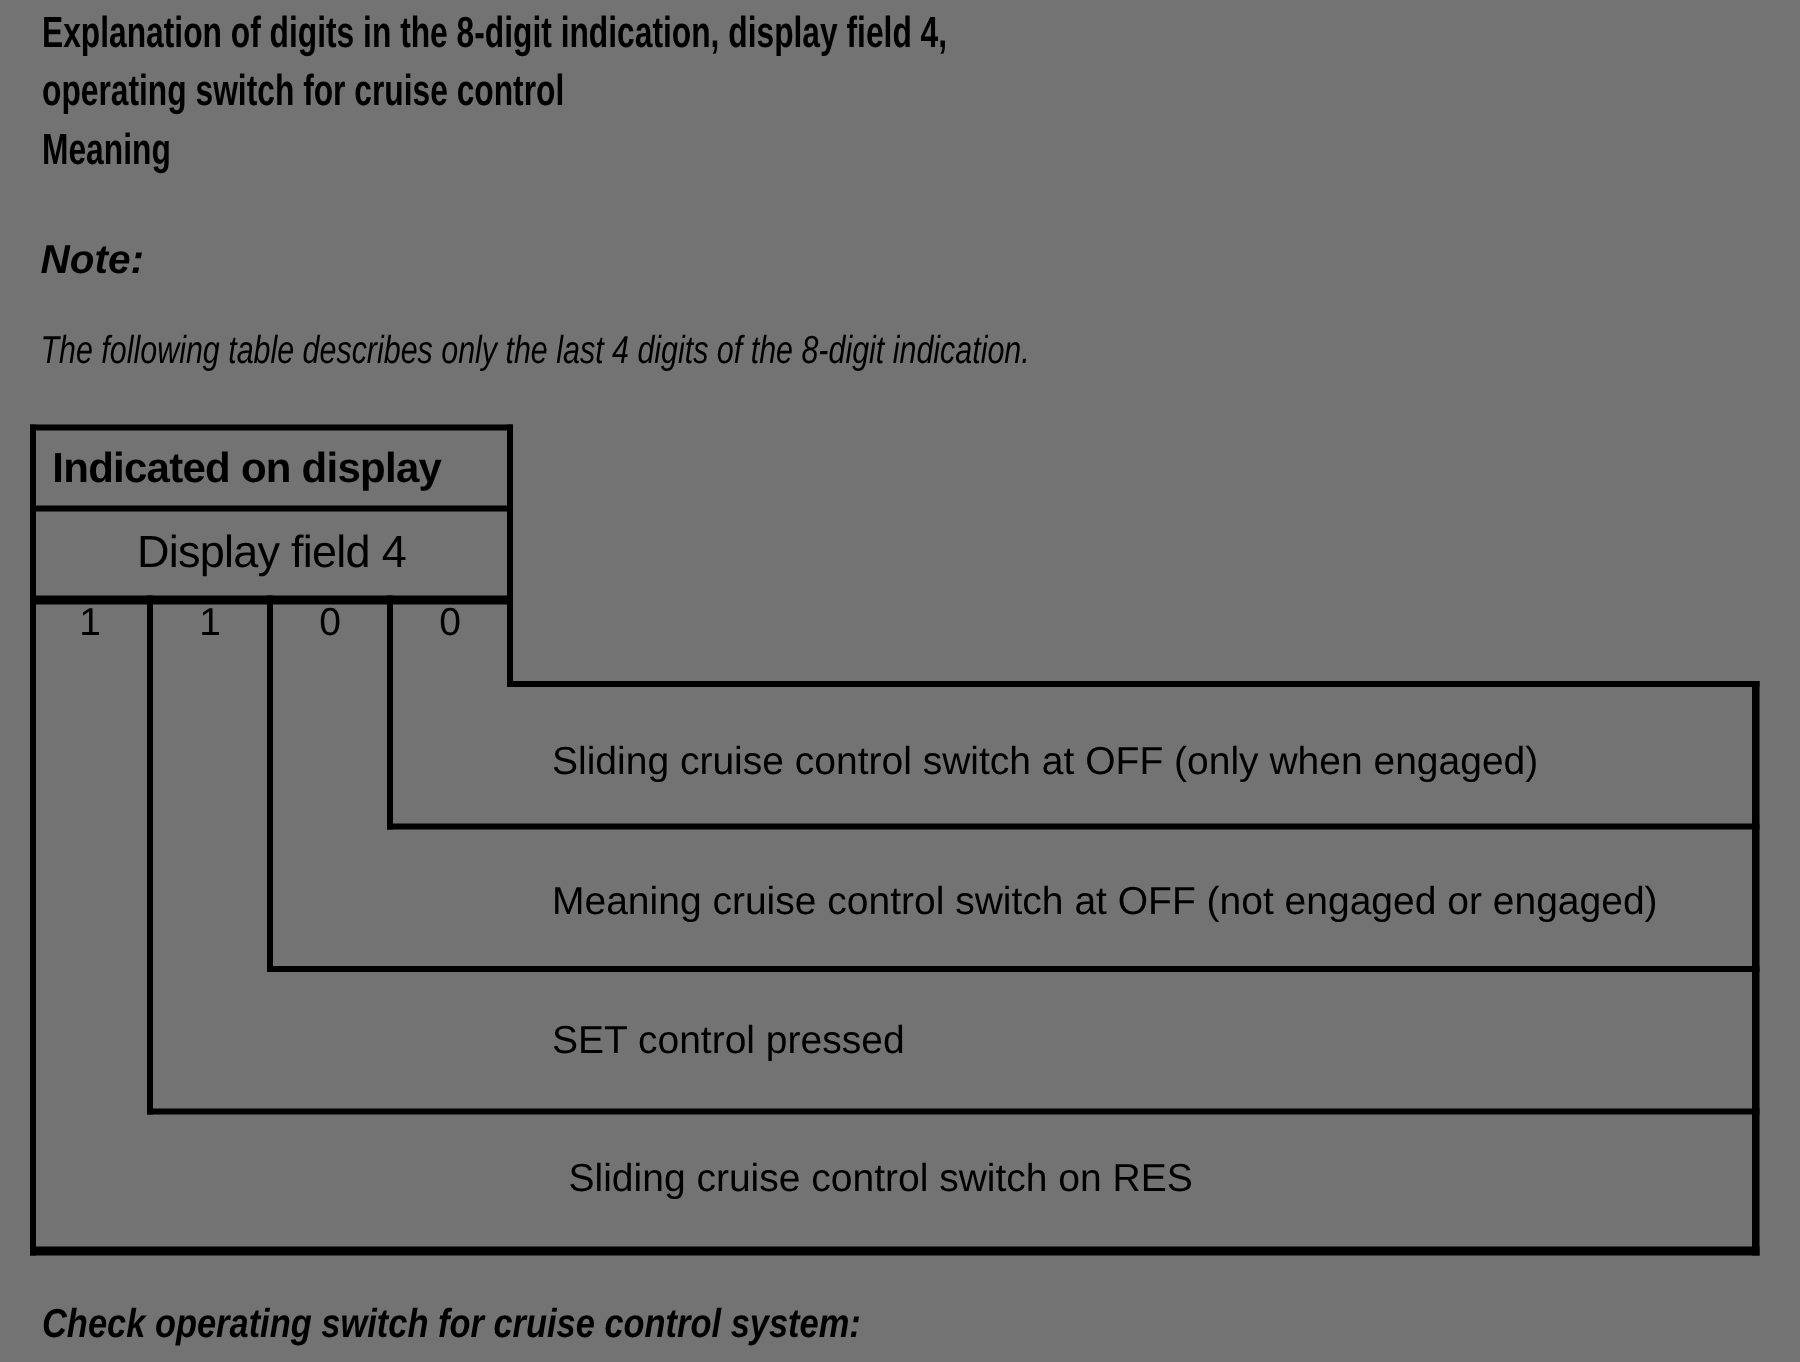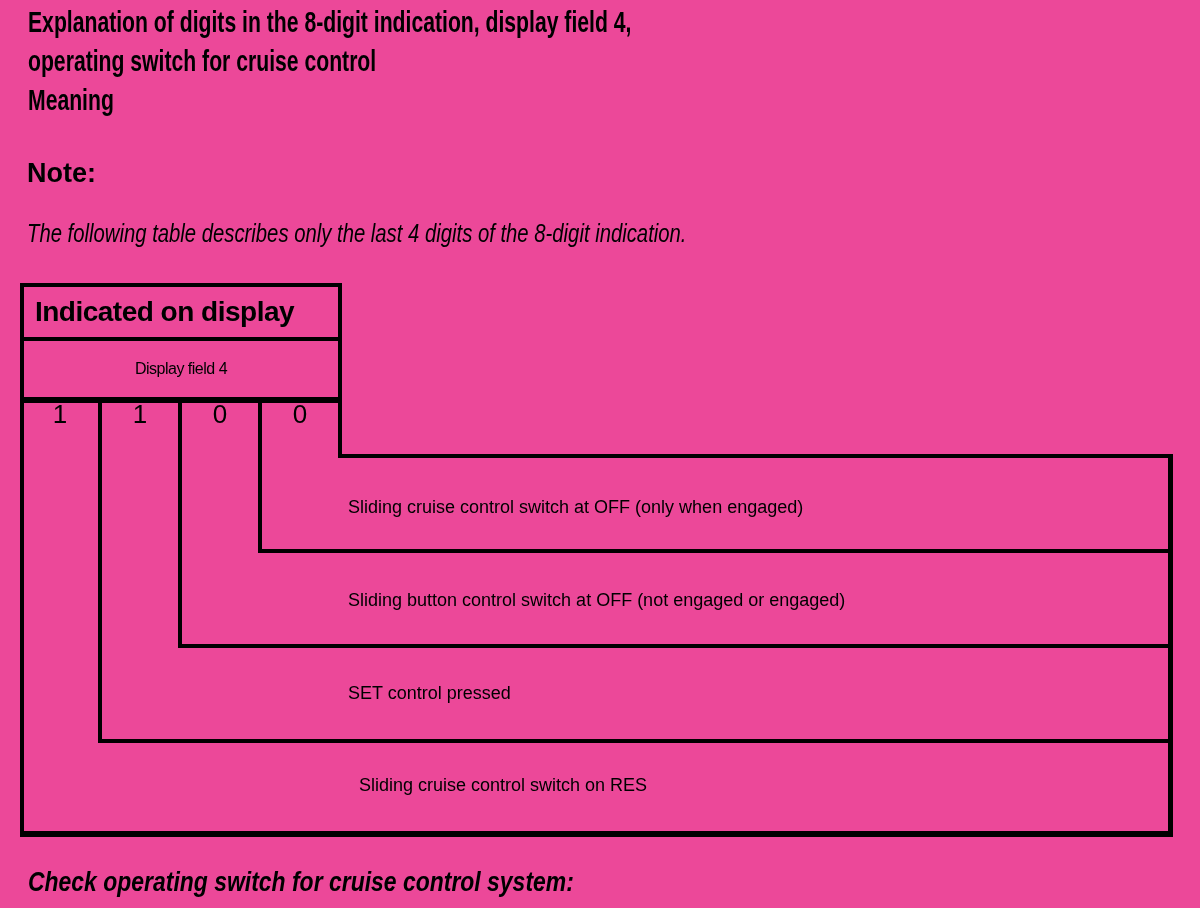--- a/index.html
+++ b/index.html
@@ -1,58 +1,58 @@
 <!DOCTYPE html>
 <html><head>
 <meta charset="utf-8">
 <style>
   html,body{margin:0;padding:0;background:#ffffff;}
   .page{
-    position:relative;width:1200px;height:908px;background:#ec4899;
+    position:relative;width:1200px;height:908px;background:#737373;
     font-family:"Liberation Sans",sans-serif;color:#000;overflow:hidden;
   }
   
   .title{
     position:absolute;left:28px;top:3px;font-weight:bold;font-size:29px;
     line-height:39px;transform:scaleX(0.73);transform-origin:0 0;white-space:nowrap;
   }
   .note-label{
-    position:absolute;left:27px;top:158px;font-weight:bold;
+    position:absolute;left:27px;top:158px;font-style:italic;font-weight:bold;
     font-size:27px;line-height:30px;white-space:nowrap;
   }
   .note-body{
     position:absolute;left:27px;top:218px;font-style:italic;font-size:26px;
     line-height:30px;transform:scaleX(0.78);transform-origin:0 0;white-space:nowrap;
   }
   .footer-line{
     position:absolute;left:28px;top:867px;font-style:italic;font-weight:bold;
     font-size:27px;line-height:30px;transform:scaleX(0.85);transform-origin:0 0;white-space:nowrap;
   }
   
   .hdr-cell{
     position:absolute;left:24px;top:287px;width:281px;height:50px;
     display:flex;align-items:center;justify-content:center;
     font-weight:bold;font-size:28px;letter-spacing:-0.5px;white-space:nowrap;
   }
   .subhdr-cell{
     position:absolute;left:24px;top:341px;width:314px;height:56px;
     display:flex;align-items:center;justify-content:center;
-    font-size:16px;letter-spacing:-0.5px;white-space:nowrap;
+    font-size:30px;letter-spacing:-0.5px;white-space:nowrap;
   }
   .digit{
     position:absolute;top:399px;height:30px;display:flex;align-items:center;
     justify-content:center;font-size:26px;
   }
   .d0{left:22px;width:76px;}
   .d1{left:102px;width:76px;}
   .d2{left:182px;width:76px;}
   .d3{left:262px;width:76px;}
   
   .rowlabel{
-    position:absolute;left:348px;font-size:18px;line-height:30px;white-space:nowrap;
+    position:absolute;left:368px;font-size:26px;line-height:30px;white-space:nowrap;
   }
   .r0{top:492px;} .r1{top:585px;} .r2{top:678px;} .r3{top:770px;margin-left:11px;}
   
   .ln{position:absolute;background:#000000;}
   .box-top   {left:20px;  top:283px; width:322px;  height:4px;}
   .box-sep   {left:20px;  top:337px; width:322px;  height:4px;}
   .box-thick {left:20px;  top:397px; width:322px;  height:6px;}
   .v-left    {left:20px;  top:283px; width:4px;    height:554px;}
   .v-boxright{left:338px; top:283px; width:4px;    height:175px;}
   .v-col1    {left:98px;  top:397px; width:4px;    height:346px;}
@@ -100,20 +100,20 @@
 
     <div class="hdr-cell">Indicated on display</div>
     <div class="subhdr-cell">Display field 4</div>
 
     <div class="digit d0">1</div>
     <div class="digit d1">1</div>
     <div class="digit d2">0</div>
     <div class="digit d3">0</div>
 
     <div class="rowlabel r0">Sliding cruise control switch at OFF (only when engaged)</div>
-    <div class="rowlabel r1">Sliding button control switch at OFF (not engaged or engaged)</div>
+    <div class="rowlabel r1">Meaning cruise control switch at OFF (not engaged or engaged)</div>
     <div class="rowlabel r2">SET control pressed</div>
     <div class="rowlabel r3">Sliding cruise control switch on RES</div>
   </div>
 
   <div class="footer-line">Check operating switch for cruise control system:</div>
 
 </div>
 
 </body></html>

